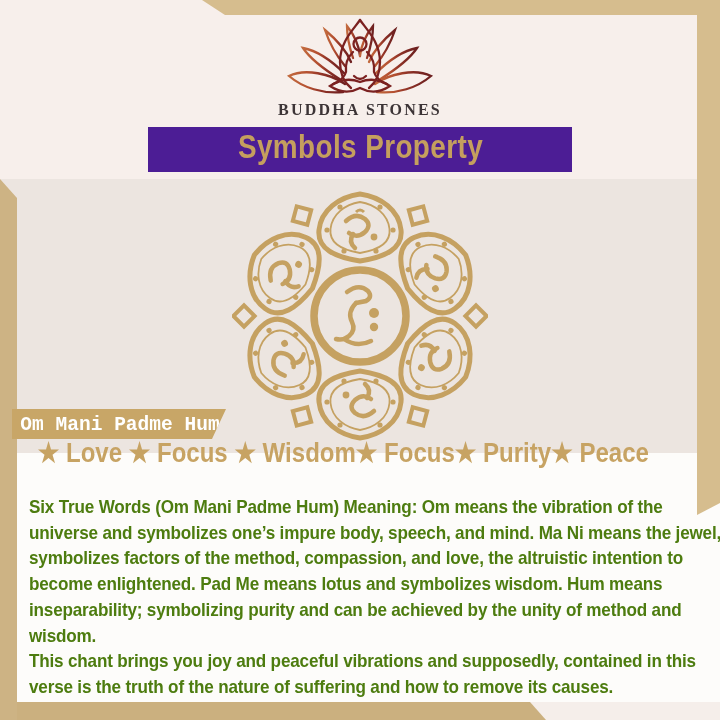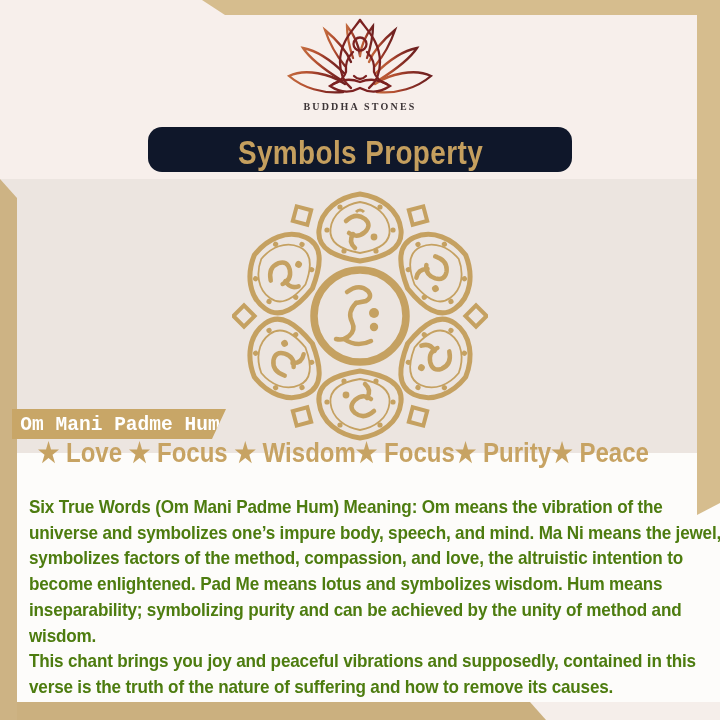--- a/index.html
+++ b/index.html
@@ -13,28 +13,28 @@
   
   #band-top{left:0;top:0;width:720px;height:15px;background:#d6bd8e;
             clip-path:polygon(202px 0,720px 0,720px 15px,225px 15px);}
   #strip-right{left:697px;top:0;width:23px;height:515px;background:#d6bd8e;
             clip-path:polygon(0 0,23px 0,23px 503px,0 515px);}
   #strip-left{left:0;top:179px;width:17px;height:541px;background:#cdb384;z-index:6;
             clip-path:polygon(0 0,17px 19px,17px 541px,0 541px);}
   #band-bottom{left:0;top:702px;width:720px;height:18px;background:#cbb07f;z-index:5;
             clip-path:polygon(0 0,530px 0,546px 18px,0 18px);}
   
-  #title-banner{left:148px;top:127px;width:424px;height:45px;background:#0f172a;
-            display:flex;align-items:flex-end;justify-content:center;z-index:3;border-radius:14px;}
+  #title-banner{left:148px;top:127px;width:424px;height:45px;background:#4c1d95;
+            display:flex;align-items:flex-start;justify-content:center;z-index:3;}
   #title-banner span{display:inline-block;transform:scaleX(.82);white-space:nowrap;
             font-size:34px;font-weight:700;color:#c59f5e;letter-spacing:0.5px;}
   
   #logo-svg{left:283px;top:18px;z-index:3;}
   #brand-text{left:0;top:101px;width:720px;text-align:center;z-index:3;
-            font-family:"Liberation Serif",serif;font-size:10px;font-weight:600;
+            font-family:"Liberation Serif",serif;font-size:16px;font-weight:600;
             letter-spacing:2.2px;color:#3c3436;}
   
   #emblem-svg{left:232px;top:188px;z-index:2;}
   
   #ribbon{left:12px;top:409px;width:214px;height:30px;background:#c8a667;z-index:7;
             clip-path:polygon(0 0,214px 0,200px 30px,0 30px);
             display:flex;align-items:center;font-family:Liberation Mono, monospace;}
   #ribbon span{display:inline-block;transform:scaleX(.93);transform-origin:left center;
             padding-left:9px;white-space:nowrap;
             font-size:21px;font-weight:700;color:#ffffff;}

